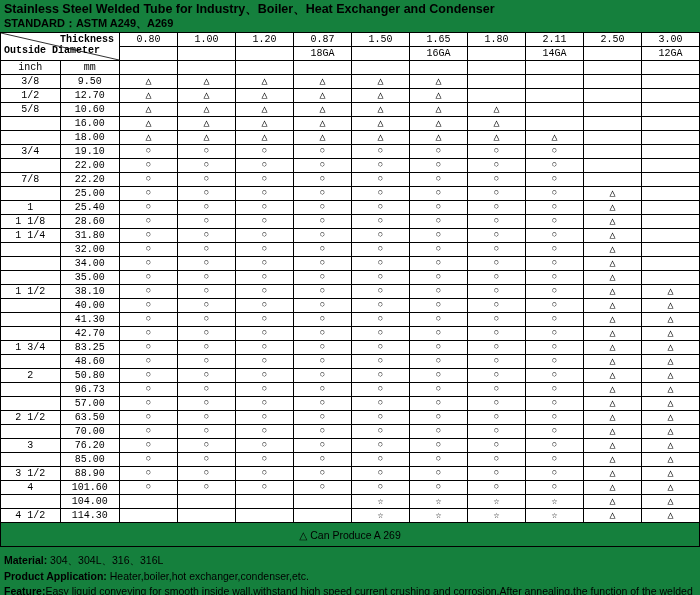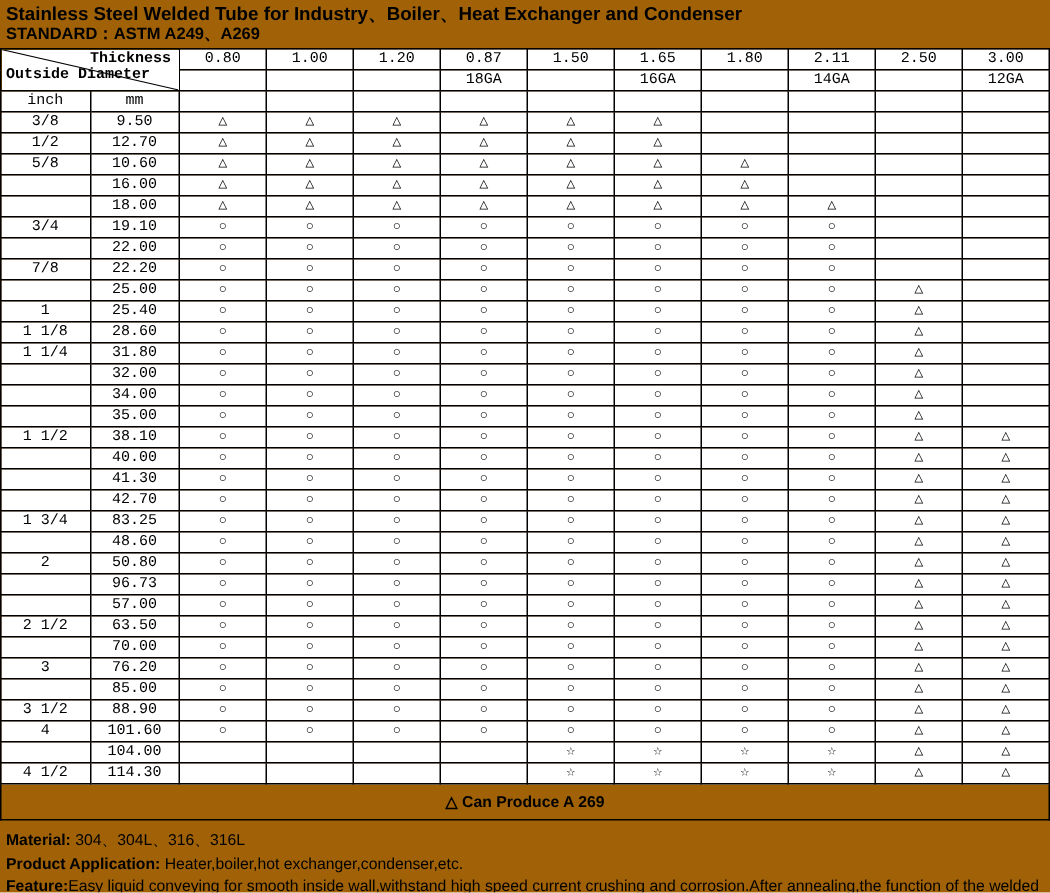--- a/index.html
+++ b/index.html
@@ -6,21 +6,21 @@
   html, body {
     margin: 0; padding: 0;
     background: #ffffff;
     font-family: "Liberation Sans", sans-serif;
   }
   #page {
     width: 700px;
     height: 595px;
     position: relative;
     overflow: hidden;
-    background: #a16207;
+    background: #15803d;
   }
   .title {
     font-size: 12.5px;
     font-weight: bold;
     color: #000;
     padding: 2px 4px 1px 4px;
     line-height: 14px;
   }
   .standard {
     font-size: 11px;
@@ -89,21 +89,20 @@
     border-right: 1px solid #000;
     border-bottom: 1px solid #000;
     font-size: 10.5px;
     height: 24px;
     align-items: center;
   }
   .legend .lg {
     flex: 1;
     text-align: center;
     color: #000;
-    font-weight: bold;
   }
   .notes {
     padding: 6px 4px 0 4px;
     font-size: 10.5px;
     line-height: 14.5px;
     color: #000;
   }
   .notes b { font-weight: bold; }
   .notes .line { margin-bottom: 1px; }
 </style>

